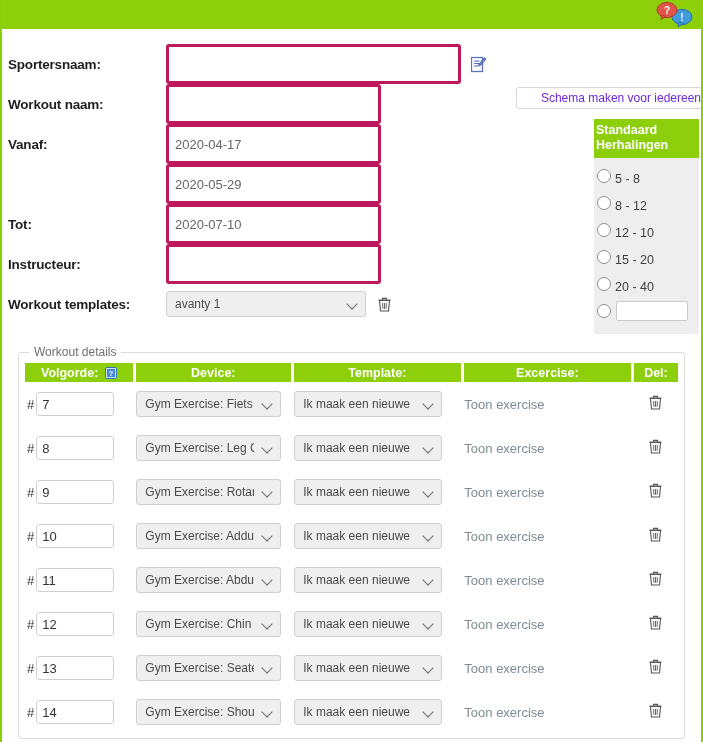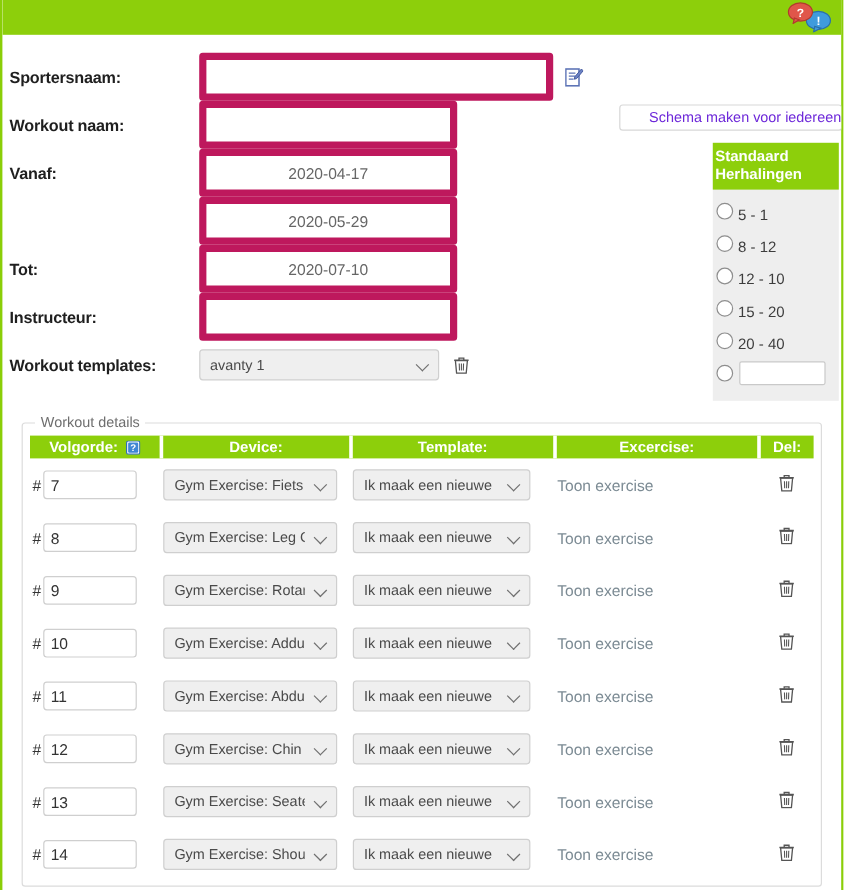--- a/index.html
+++ b/index.html
@@ -61,29 +61,28 @@
   }
   .lbl {
     width: 158px;
     font-size: 13.5px;
     font-weight: bold;
     color: #1f1f1f;
     letter-spacing: -0.2px;
   }
   .inp {
     height: 40px;
-    border: 6px solid #be185d;
+    border: 3px solid #be185d;
     border-radius: 3px;
     background: #fff;
     font-family: "Liberation Sans", sans-serif;
     font-size: 13px;
     color: #555;
     padding: 0 6px;
     outline: none;
-    text-align: center;
   }
   .inp.wide   { width: 295px; }
   .inp.medium { width: 215px; }
   .inp.date   { width: 215px; color: #666; }
 
   .edit-icon {
     margin-left: 10px;
     width: 15px; height: 17px;
     cursor: pointer;
     display: inline-block;
@@ -359,21 +358,21 @@
     <button class="schema-btn">Schema maken voor iedereen</button>
 
     <div class="reps-panel">
       <div class="reps-header">
         <div>Standaard</div>
         <div>Herhalingen</div>
       </div>
       <div class="reps-list">
         <div class="reps-item">
           <span class="radio"></span>
-          <span class="reps-label">5 - 1</span>
+          <span class="reps-label">5 - 8</span>
         </div>
         <div class="reps-item">
           <span class="radio"></span>
           <span class="reps-label">8 - 12</span>
         </div>
         <div class="reps-item">
           <span class="radio"></span>
           <span class="reps-label">12 - 10</span>
         </div>
         <div class="reps-item">

